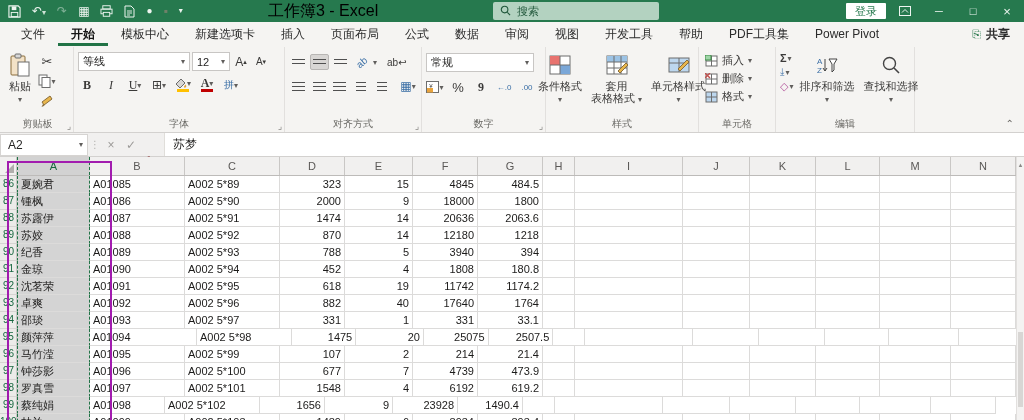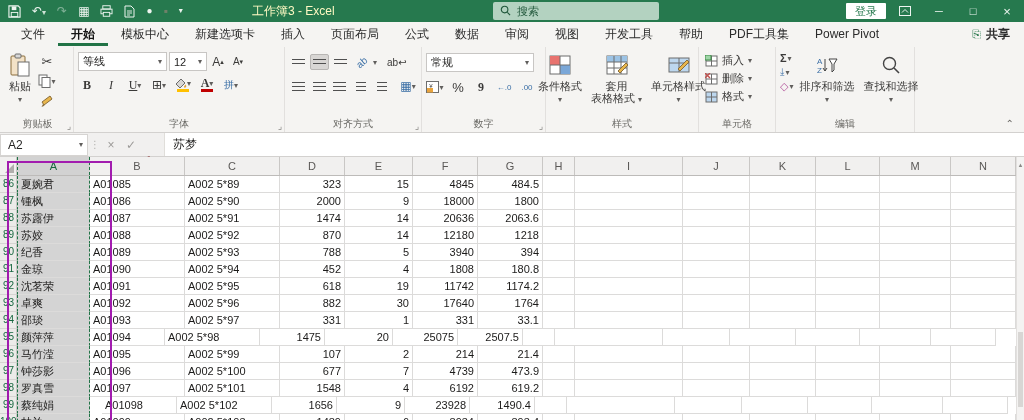--- a/index.html
+++ b/index.html
@@ -6,21 +6,21 @@
   html,body { width:1024px; height:420px; overflow:hidden;
     font-family:"Liberation Sans","DejaVu Sans",sans-serif; }
   .app { position:relative; width:1024px; height:420px; background:#fff; }
 
   
   .titlebar { position:relative; height:22px; background:#26794e; color:#fff; }
   .qat { position:absolute; left:8px; top:0; height:22px; display:flex; align-items:center; gap:11px; }
   .qat .qi { font-size:12px; line-height:1; color:#eef5f0; cursor:default; }
   .qat .qi.dim { opacity:.45; }
   .qat svg { display:block; }
-  .tb-title { position:absolute; left:252px; top:0; line-height:22px; font-size:12px; color:#fef9c3; }
+  .tb-title { position:absolute; left:268px; top:0; line-height:22px; font-size:16px; color:#000000; }
   .tb-search { position:absolute; left:493px; top:2px; width:166px; height:18px; background:#b3d2c0;
     border-radius:2px; display:flex; align-items:center; gap:7px; padding-left:24px;
     color:#20573a; font-size:11px; }
   .tb-login { position:absolute; right:138px; top:3px; height:16px; padding:0 9px; background:#fff;
     color:#26794e; font-size:11px; line-height:16px; border-radius:1px; }
   .winctl { position:absolute; right:0; top:0; height:22px; display:flex; }
   .winctl .wc { width:34px; height:22px; display:flex; align-items:center; justify-content:center;
     font-size:11px; color:#eef5f0; }
 
   
@@ -208,21 +208,21 @@
           </span>
         </div>
       </div>
       <span class="rlabel">剪贴板</span>
       <span class="launcher">⌟</span>
     </div>
 
     <div class="rgroup" style="width:211px">
       <div class="vcol" style="gap:5px;padding-top:2px">
         <div class="hrow" style="gap:2px">
-          <div class="selbox" style="width:89px">
+          <div class="selbox" style="width:112px">
             <span>等线</span>
               <span class="dd">▾</span>
           </div>
           <div class="selbox" style="width:38px">
             <span>12</span>
               <span class="dd">▾</span>
           </div>
           <span class="fbtn">
               <span>A</span>
               <sup style="font-size:7px">▴</sup>
@@ -592,21 +592,21 @@
     <div class="c" style="width: 64px;"></div>
     <div class="c" style="width: 71px;"></div>
     <div class="c" style="width: 65px;"></div>
   </div>
         <div class="row">
     <div class="rh" style="width: 17px;">93</div>
     <div class="c asel" style="width: 73px;">卓爽</div>
     <div class="c" style="width: 95px;">A01092</div>
     <div class="c" style="width: 95px;">A002 5*96</div>
     <div class="c num" style="width: 65px;">882</div>
-    <div class="c num" style="width: 68px;">30</div>
+    <div class="c num" style="width: 68px;">40</div>
     <div class="c num" style="width: 65px;">17640</div>
     <div class="c num" style="width: 65px;">1764</div>
     <div class="c" style="width: 32px;"></div>
     <div class="c" style="width: 108px;"></div>
     <div class="c" style="width: 67px;"></div>
     <div class="c" style="width: 66px;"></div>
     <div class="c" style="width: 64px;"></div>
     <div class="c" style="width: 71px;"></div>
     <div class="c" style="width: 65px;"></div>
   </div>
@@ -623,21 +623,21 @@
     <div class="c" style="width: 108px;"></div>
     <div class="c" style="width: 67px;"></div>
     <div class="c" style="width: 66px;"></div>
     <div class="c" style="width: 64px;"></div>
     <div class="c" style="width: 71px;"></div>
     <div class="c" style="width: 65px;"></div>
   </div>
         <div class="row">
     <div class="rh" style="width: 17px;">95</div>
     <div class="c asel" style="width: 73px;">颜萍萍</div>
-    <div class="c" style="width: 75px;">A01094</div>
+    <div class="c" style="width: 108px;">A01094</div>
     <div class="c" style="width: 95px;">A002 5*98</div>
     <div class="c num" style="width: 65px;">1475</div>
     <div class="c num" style="width: 68px;">20</div>
     <div class="c num" style="width: 65px;">25075</div>
     <div class="c num" style="width: 65px;">2507.5</div>
     <div class="c" style="width: 32px;"></div>
     <div class="c" style="width: 108px;"></div>
     <div class="c" style="width: 67px;"></div>
     <div class="c" style="width: 66px;"></div>
     <div class="c" style="width: 64px;"></div>
@@ -691,21 +691,21 @@
     <div class="c" style="width: 108px;"></div>
     <div class="c" style="width: 67px;"></div>
     <div class="c" style="width: 66px;"></div>
     <div class="c" style="width: 64px;"></div>
     <div class="c" style="width: 71px;"></div>
     <div class="c" style="width: 65px;"></div>
   </div>
         <div class="row">
     <div class="rh" style="width: 17px;">99</div>
     <div class="c asel" style="width: 73px;">蔡纯娟</div>
-    <div class="c" style="width: 75px; margin-left: 12px;">A01098</div>
+    <div class="c" style="width: 75px;">A01098</div>
     <div class="c" style="width: 95px;">A002 5*102</div>
     <div class="c num" style="width: 65px;">1656</div>
     <div class="c num" style="width: 68px;">9</div>
     <div class="c num" style="width: 65px;">23928</div>
     <div class="c num" style="width: 65px;">1490.4</div>
     <div class="c" style="width: 32px;"></div>
     <div class="c" style="width: 108px;"></div>
     <div class="c" style="width: 67px;"></div>
     <div class="c" style="width: 66px;"></div>
     <div class="c" style="width: 64px;"></div>

